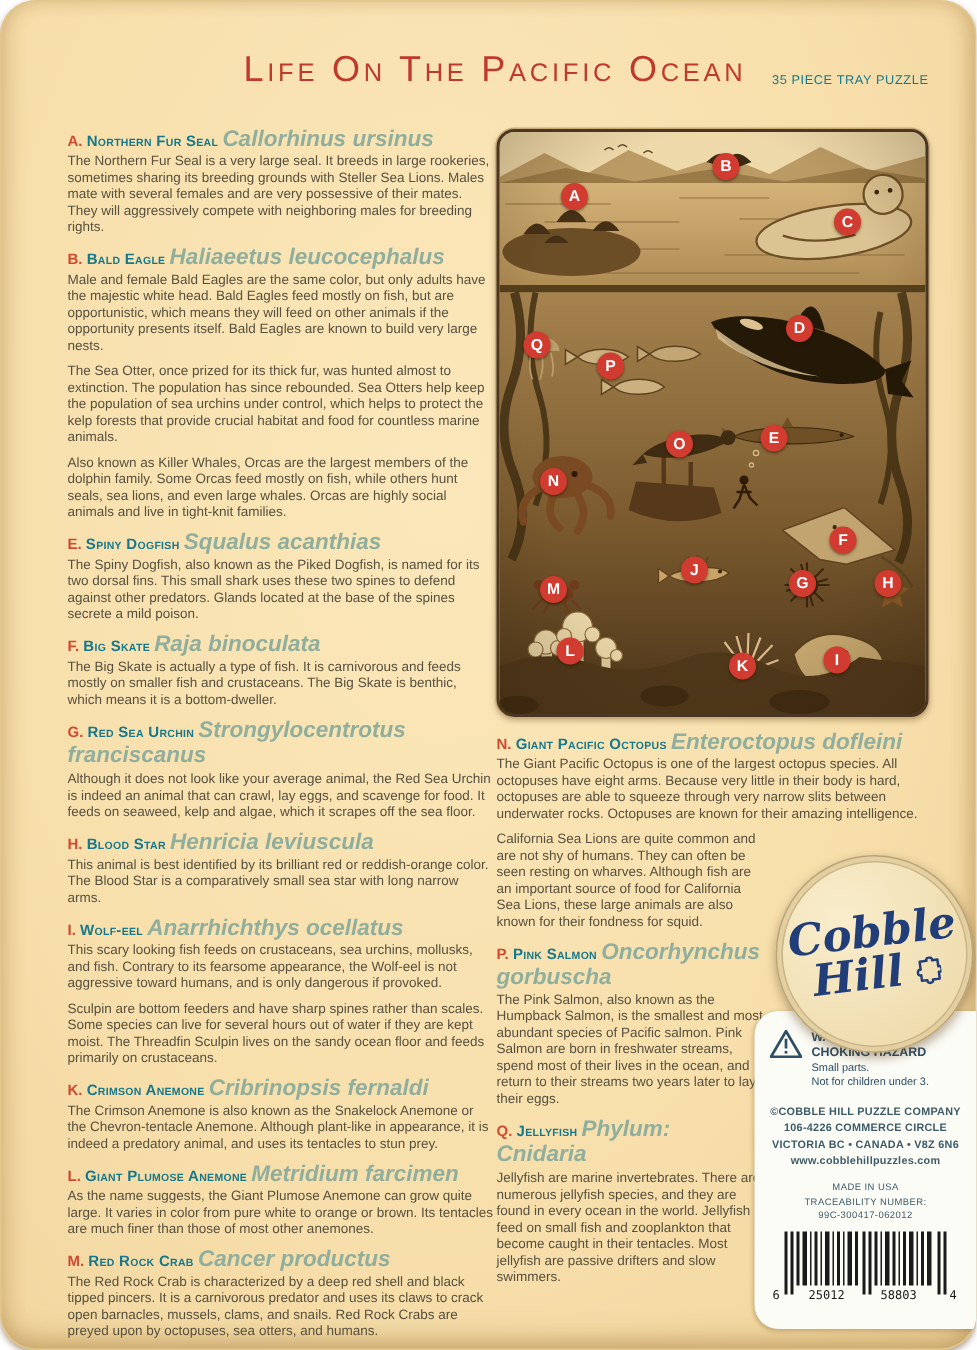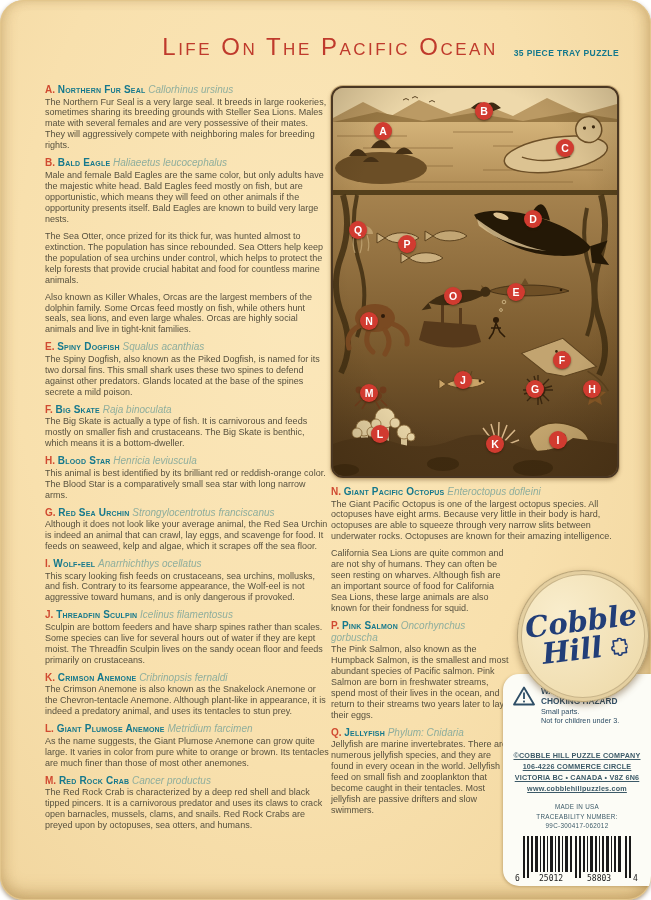--- a/index.html
+++ b/index.html
@@ -18,32 +18,32 @@
       0 2px 4px rgba(90,60,20,.5);
   }
   
   .title{
     position:absolute;top:33px;left:60px;width:540px;text-align:center;
     font-variant:small-caps;color:#bf3a2c;font-size:24px;letter-spacing:2.5px;
     font-weight:400;
   }
   .badge{
     position:absolute;top:48px;right:32px;color:#14788d;font-size:8.5px;
-    font-weight:bold;letter-spacing:.4px;
+    font-weight:normal;letter-spacing:.4px;
   }
   
   .col-left{position:absolute;left:45px;top:84px;width:284px;}
   .col-right{position:absolute;left:331px;top:486px;width:292px;}
   .col-right section:nth-of-type(1){width:292px;}
   .col-right section{width:178px;}
   .species{margin:0 0 6px 0;}
   .species h3{margin:0 0 1px 0;font-size:10px;font-weight:bold;line-height:1.15;}
   .sp-label{color:#d04a31;}
   .sp-name{color:#15788c;font-variant:small-caps;letter-spacing:.2px;}
-  .sp-sci{color:#8fae9d;font-style:italic;font-weight:normal;font-size:10px;}
+  .sp-sci{color:#8fae9d;font-style:italic;font-weight:bold;font-size:15px;}
   .species p{margin:0;font-size:9px;line-height:1.22;color:#57513f;}
   
   .illus{
     position:absolute;left:331px;top:86px;width:284px;height:388px;
     border-radius:12px;border:2px solid #4a3723;overflow:hidden;background:#b3905a;
     box-shadow:0 0 0 1px #c8ab78, 0 2px 4px rgba(90,60,20,.4);
   }
   .illus svg{display:block;}
   .marker{
     position:absolute;width:18px;height:18px;border-radius:50%;background:#d13b30;
@@ -64,22 +64,22 @@
     display:flex;flex-direction:column;align-items:center;justify-content:center;
     color:#223e78;transform:rotate(-7deg);
   }
   .logo .l1,.logo .l2{font-family:"DejaVu Serif",serif;font-style:italic;font-weight:bold;
     font-size:29px;line-height:.95;}
   .logo .l2{display:flex;align-items:flex-end;gap:3px;}
   .warn{display:flex;gap:6px;padding:12px 8px 0 10px;align-items:flex-start;}
   .warn-text div{color:#2e4e66;}
   .warn-text .w1,.warn-text .w2{font-size:8.3px;font-weight:bold;line-height:1.25;}
   .warn-text .w3,.warn-text .w4{font-size:7.3px;line-height:1.3;}
-  .company{margin-top:24px;text-align:center;font-size:7.2px;font-weight:bold;
-    color:#3c5a68;line-height:1.55;letter-spacing:.2px;text-decoration:underline;}
+  .company{margin-top:9px;text-align:center;font-size:7.2px;font-weight:bold;
+    color:#3c5a68;line-height:1.55;letter-spacing:.2px;}
   .made{margin-top:8px;text-align:center;font-size:6.3px;color:#3c5a68;line-height:1.5;
     letter-spacing:.3px;}
   .barcode{margin:3px auto 0 auto;width:124px;}
 </style>
 </head>
 <body>
 
 <div class="card">
 
   <div class="title">Life On The Pacific Ocean</div>
@@ -109,36 +109,35 @@
         <h3><span class="sp-label">E.</span> <span class="sp-name">Spiny Dogfish</span> <span class="sp-sci">Squalus acanthias</span></h3>
         <p>The Spiny Dogfish, also known as the Piked Dogfish, is named for its two dorsal fins. This small shark uses these two spines to defend against other predators. Glands located at the base of the spines secrete a mild poison.</p>
       </section>
 
       <section class="species">
         <h3><span class="sp-label">F.</span> <span class="sp-name">Big Skate</span> <span class="sp-sci">Raja binoculata</span></h3>
         <p>The Big Skate is actually a type of fish. It is carnivorous and feeds mostly on smaller fish and crustaceans. The Big Skate is benthic, which means it is a bottom-dweller.</p>
       </section>
 
       <section class="species">
+        <h3><span class="sp-label">G.</span> <span class="sp-name">Red Sea Urchin</span> <span class="sp-sci">Strongylocentrotus franciscanus</span></h3>
+        <p>Although it does not look like your average animal, the Red Sea Urchin is indeed an animal that can crawl, lay eggs, and scavenge for food. It feeds on seaweed, kelp and algae, which it scrapes off the sea floor.</p>
+      </section>
+
+      <section class="species">
         <h3><span class="sp-label">H.</span> <span class="sp-name">Blood Star</span> <span class="sp-sci">Henricia leviuscula</span></h3>
         <p>This animal is best identified by its brilliant red or reddish-orange color. The Blood Star is a comparatively small sea star with long narrow arms.</p>
       </section>
 
       <section class="species">
-        <h3><span class="sp-label">G.</span> <span class="sp-name">Red Sea Urchin</span> <span class="sp-sci">Strongylocentrotus franciscanus</span></h3>
-        <p>Although it does not look like your average animal, the Red Sea Urchin is indeed an animal that can crawl, lay eggs, and scavenge for food. It feeds on seaweed, kelp and algae, which it scrapes off the sea floor.</p>
-      </section>
-
-      <section class="species">
         <h3><span class="sp-label">I.</span> <span class="sp-name">Wolf-eel</span> <span class="sp-sci">Anarrhichthys ocellatus</span></h3>
         <p>This scary looking fish feeds on crustaceans, sea urchins, mollusks, and fish. Contrary to its fearsome appearance, the Wolf-eel is not aggressive toward humans, and is only dangerous if provoked.</p>
       </section>
 
       <section class="species">
-        <h3><span class="sp-label">J.</span> <span class="sp-name">Threadfin Sculpin</span> <span class="sp-sci">Icelinus filamentosus</span></h3>
         <p>Sculpin are bottom feeders and have sharp spines rather than scales. Some species can live for several hours out of water if they are kept moist. The Threadfin Sculpin lives on the sandy ocean floor and feeds primarily on crustaceans.</p>
       </section>
 
       <section class="species">
         <h3><span class="sp-label">K.</span> <span class="sp-name">Crimson Anemone</span> <span class="sp-sci">Cribrinopsis fernaldi</span></h3>
         <p>The Crimson Anemone is also known as the Snakelock Anemone or the Chevron-tentacle Anemone. Although plant-like in appearance, it is indeed a predatory animal, and uses its tentacles to stun prey.</p>
       </section>
 
       <section class="species">
         <h3><span class="sp-label">L.</span> <span class="sp-name">Giant Plumose Anemone</span> <span class="sp-sci">Metridium farcimen</span></h3>

